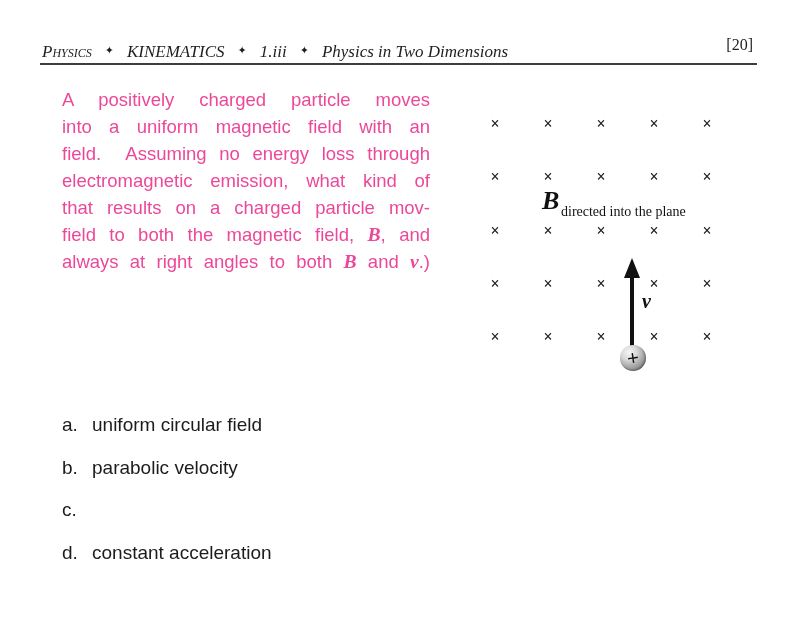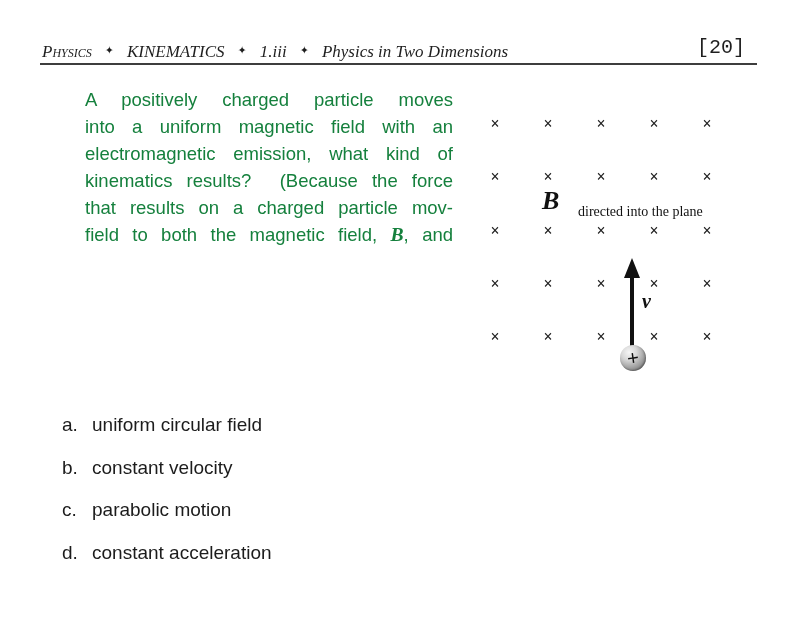--- a/index.html
+++ b/index.html
@@ -42,45 +42,44 @@
   .hdr-smallcaps { font-variant: small-caps; }
   .diamond {
     font-style: normal;
     font-size: 11px;
     margin: 0 13px;
     position: relative;
     top: -2px;
   }
   .page-ref {
     position: absolute;
-    right: 12px;
+    right: 4px;
     top: -2px;
-    font-family: Liberation Mono, monospace;
-    font-size: 20px;
+    font-family: Liberation Serif, serif;
+    font-size: 16px;
     font-style: normal;
   }
   .header-rule {
     position: absolute;
     left: 40px;
     top: 63px;
     width: 717px;
     height: 2px;
     background: #3d3d3d;
   }
 
   
   .question {
     position: absolute;
     left: 62px;
     top: 86px;
     width: 368px;
     font-size: 18.5px;
     line-height: 27px;
-    color: #15803d;
-    margin-left: 23px;
+    color: #ec4899;
   }
   .qline {
     text-align: justify;
     text-align-last: justify;
     height: 27px;
     overflow: hidden;
   }
   .sym {
     font-family: "Liberation Serif", serif;
     font-style: italic;
@@ -126,21 +125,21 @@
     top: 188px;
     font-family: "Liberation Serif", serif;
     font-style: italic;
     font-weight: bold;
     font-size: 26px;
     line-height: 26px;
     color: #111111;
   }
   .b-label-sub {
     position: absolute;
-    left: 578px;
+    left: 561px;
     top: 204px;
     font-family: "Liberation Serif", serif;
     font-size: 14px;
     line-height: 16px;
     color: #111111;
   }
   .arrow-shaft {
     position: absolute;
     left: 630px;
     top: 273px;
@@ -205,38 +204,38 @@
       <span class="diamond">✦</span>
       <span class="hdr-item">Physics in Two Dimensions</span>
     </div>
     <span class="page-ref">[20]</span>
   </div>
   <div class="header-rule"></div>
 
   <div class="question">
       <div class="qline"><span>A positively charged particle moves</span></div>
       <div class="qline"><span>into a uniform magnetic field with an</span></div>
+      <div class="qline"><span>field.&nbsp; Assuming no energy loss through</span></div>
       <div class="qline"><span>electromagnetic emission, what kind of</span></div>
-      <div class="qline"><span>kinematics results?&nbsp; (Because the force</span></div>
       <div class="qline"><span>that results on a charged particle mov-</span></div>
       <div class="qline"><span>field to both the magnetic field, </span><span class="sym">B</span><span>, and</span></div>
+      <div class="qline"><span>always at right angles to both </span><span class="sym">B</span><span> and </span><span class="sym">v</span><span>.)</span></div>
     </div>
 
   <div class="options">
     <div class="option-row">
       <span class="option-letter">a.</span>
       <span class="option-label">uniform circular field</span>
     </div>
     <div class="option-row">
       <span class="option-letter">b.</span>
-      <span class="option-label">constant velocity</span>
+      <span class="option-label">parabolic velocity</span>
     </div>
     <div class="option-row">
       <span class="option-letter">c.</span>
-      <span class="option-label">parabolic motion</span>
     </div>
     <div class="option-row">
       <span class="option-letter">d.</span>
       <span class="option-label">constant acceleration</span>
     </div>
   </div>
 
   <div class="diagram">
     <div>
         <span class="fcross" style="left: 495px; top: 124px;">×</span>

